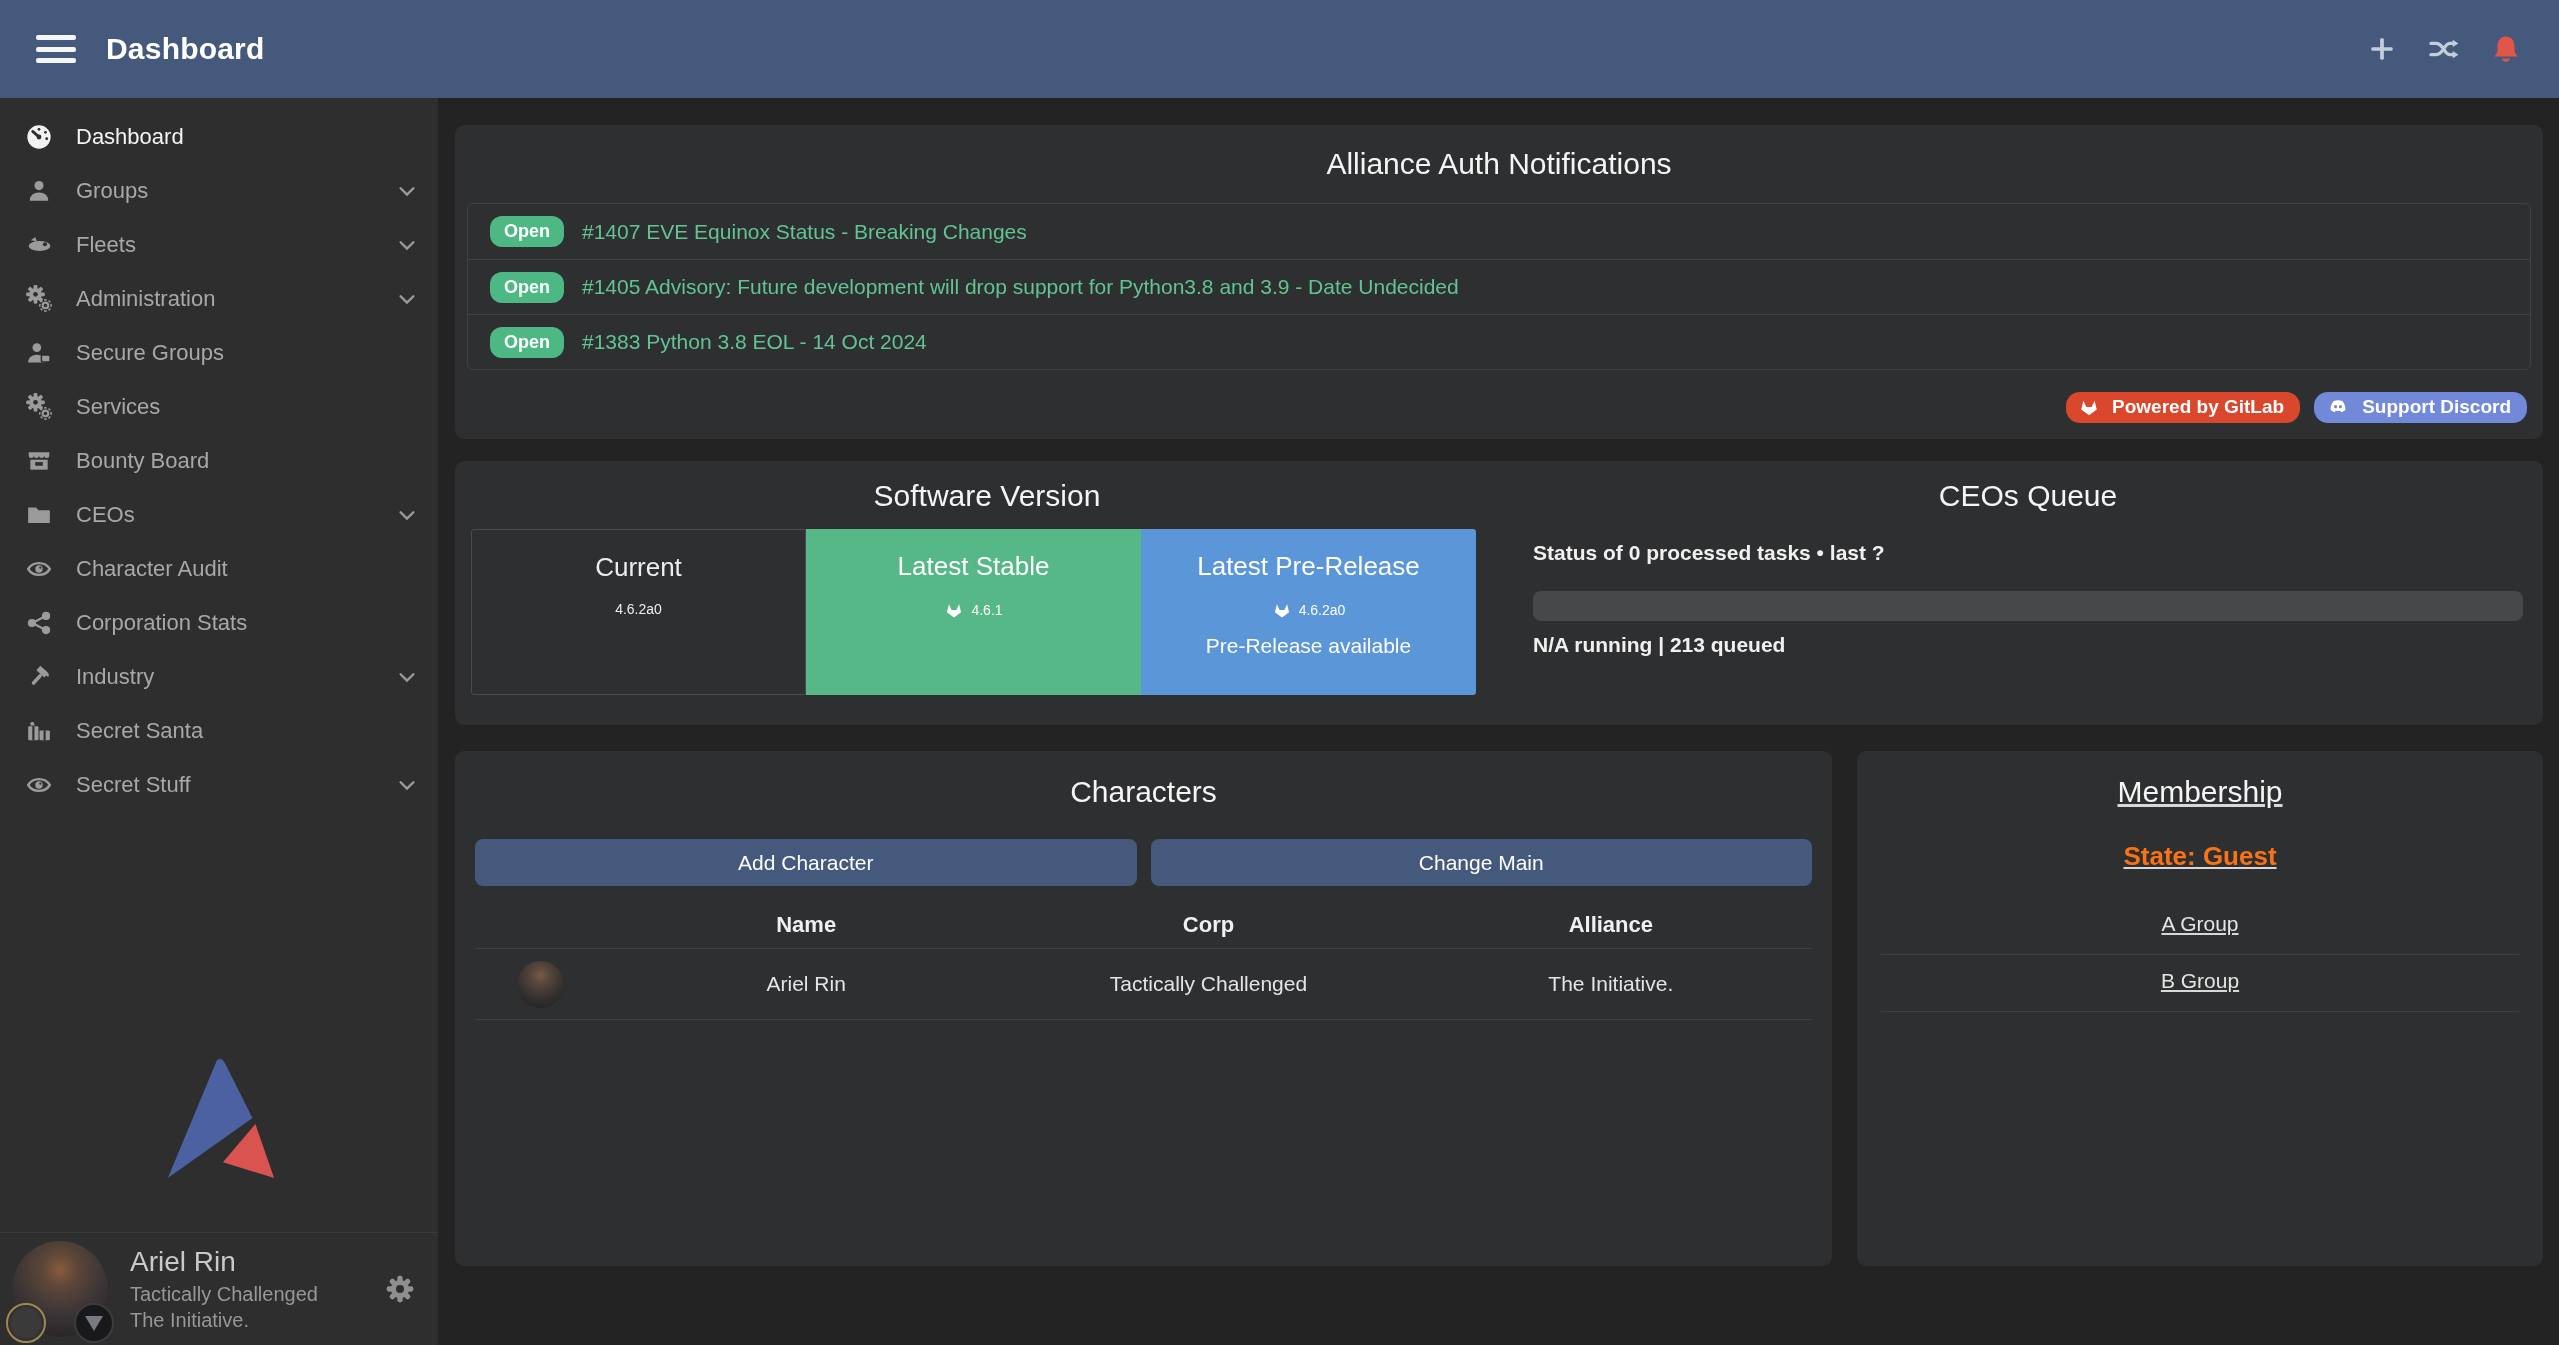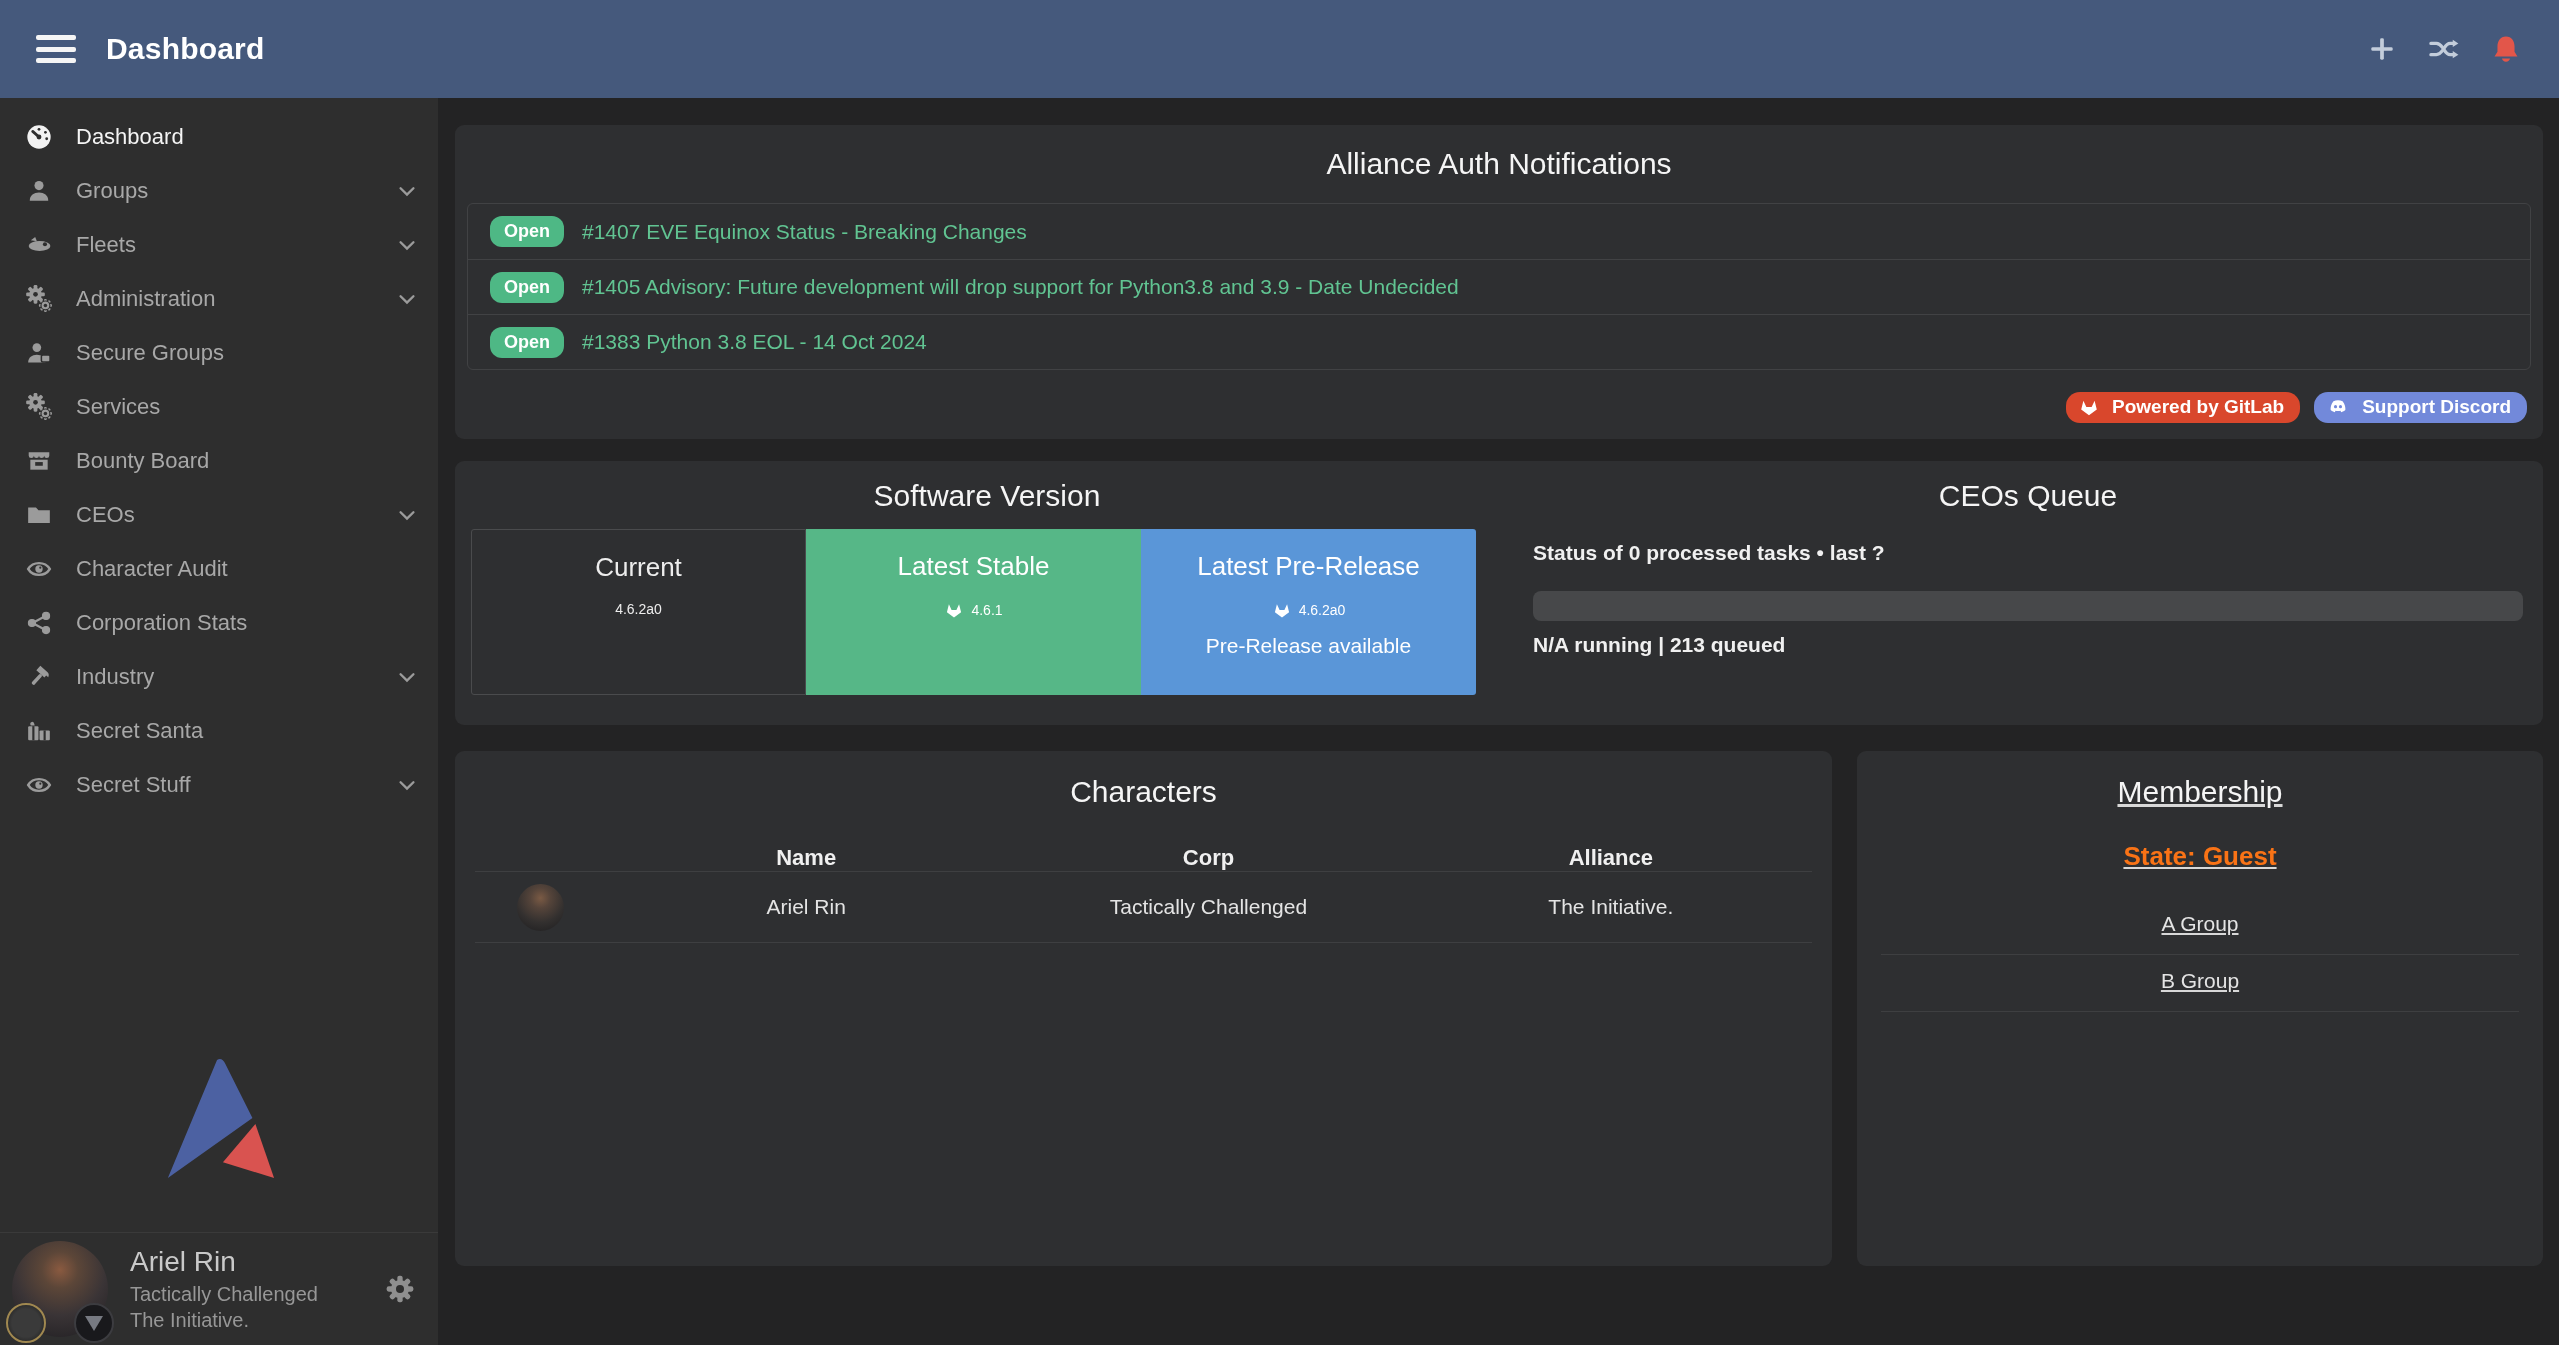--- a/index.html
+++ b/index.html
@@ -77,21 +77,21 @@
   .tq-fill { height:100%; width:0; background:#56b787; }
   .tq-summary { margin-top:12px; font-size:21px; font-weight:600; color:#f0f0f0; }
 
   
   .row3 { display:flex; gap:25px; height:515px; }
   .panel.chars { width:1377px; flex:none; padding:24px 20px 0 20px; }
   .btn-row { display:flex; gap:14px; margin-top:30px; }
   .btn { flex:1; height:47px; background:#44597c; border:none; border-radius:8px; color:#fff; font-size:21px;
          font-family:inherit; cursor:pointer; }
   .char-table { margin-top:16px; }
-  .ct-head { display:flex; align-items:flex-end; height:46px; font-size:22px; font-weight:bold; color:#f0f0f0; }
+  .ct-head { display:flex; align-items:center; height:46px; font-size:22px; font-weight:bold; color:#f0f0f0; }
   .ct-row { display:flex; align-items:center; height:72px; border-top:1px solid #3e3f41; border-bottom:1px solid #3e3f41;
             font-size:21px; color:#e4e4e4; }
   .c-av { width:130px; display:flex; justify-content:center; flex:none; }
   .c-col { flex:1; text-align:center; }
   .avatar-sm { width:47px; height:47px; border-radius:50%;
       background:radial-gradient(circle at 50% 30%, #7a5a44 0%, #55443a 25%, #33302f 60%, #1c1c1e 100%); }
 
   .panel.member { flex:1; padding:24px 24px 0 24px;text-decoration:underline; }
   .mem-state { text-align:center; font-size:26px; font-weight:600; color:#f97316; margin-top:32px; }
   .mem-list { margin-top:26px; }
@@ -452,20 +452,24 @@
       <div class="tq-bar">
           <div class="tq-fill"></div>
         </div>
       <div class="tq-summary">N/A running | 213 queued</div>
     </div>
   </div>
 
   <div class="row3">
     <div class="panel chars">
       <div class="panel-title">Characters</div>
+      <div class="btn-row">
+        <button class="btn">Add Character</button>
+        <button class="btn">Change Main</button>
+      </div>
       <div class="char-table">
         <div class="ct-head">
           <div class="c-av"></div>
           <div class="c-col">Name</div>
           <div class="c-col">Corp</div>
           <div class="c-col">Alliance</div>
         </div>
         <div class="ct-row">
           <div class="c-av">
               <div class="avatar-sm"></div>

